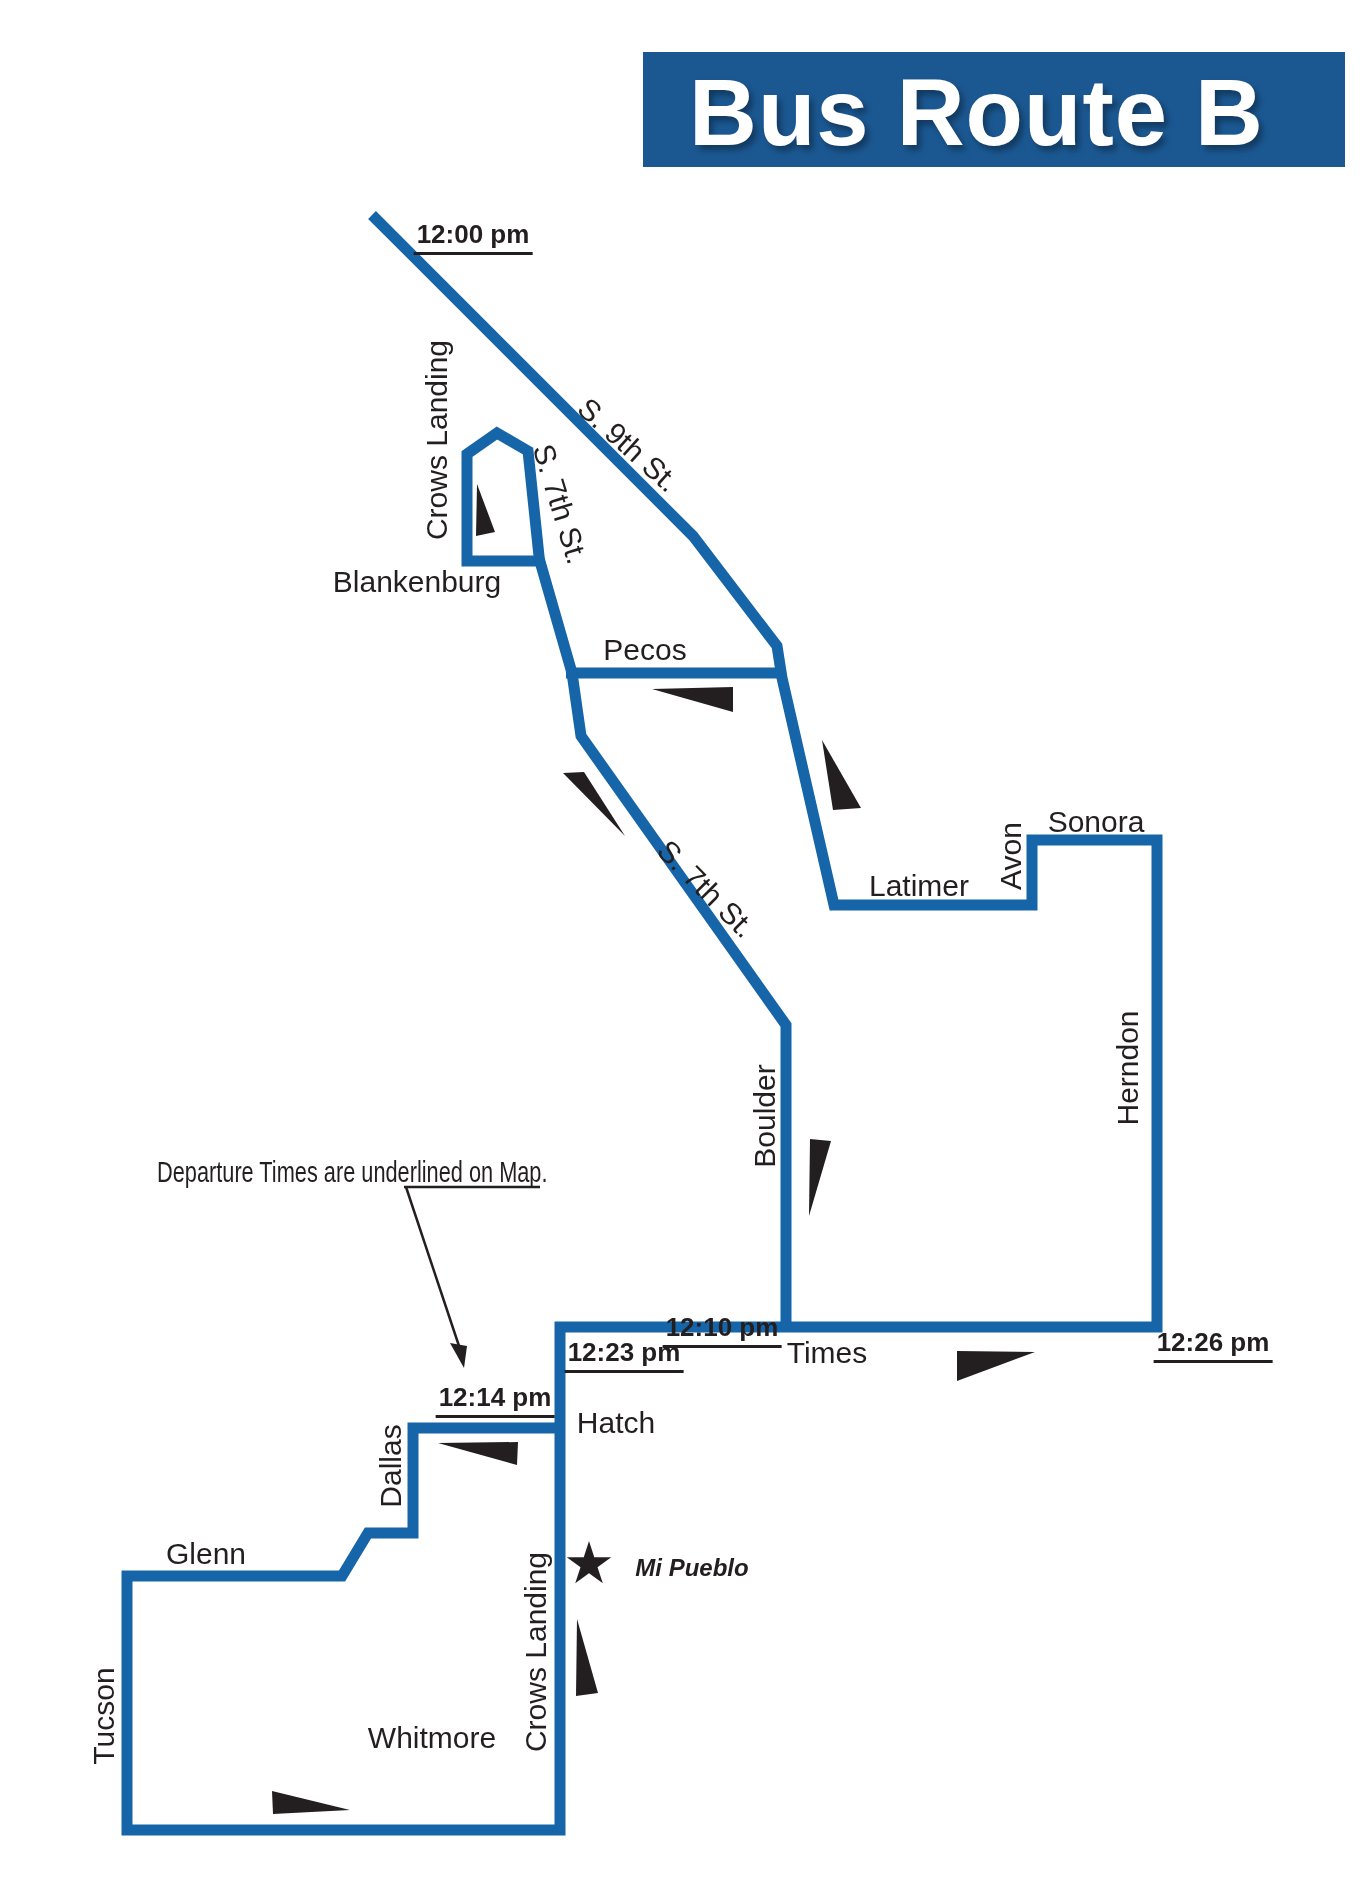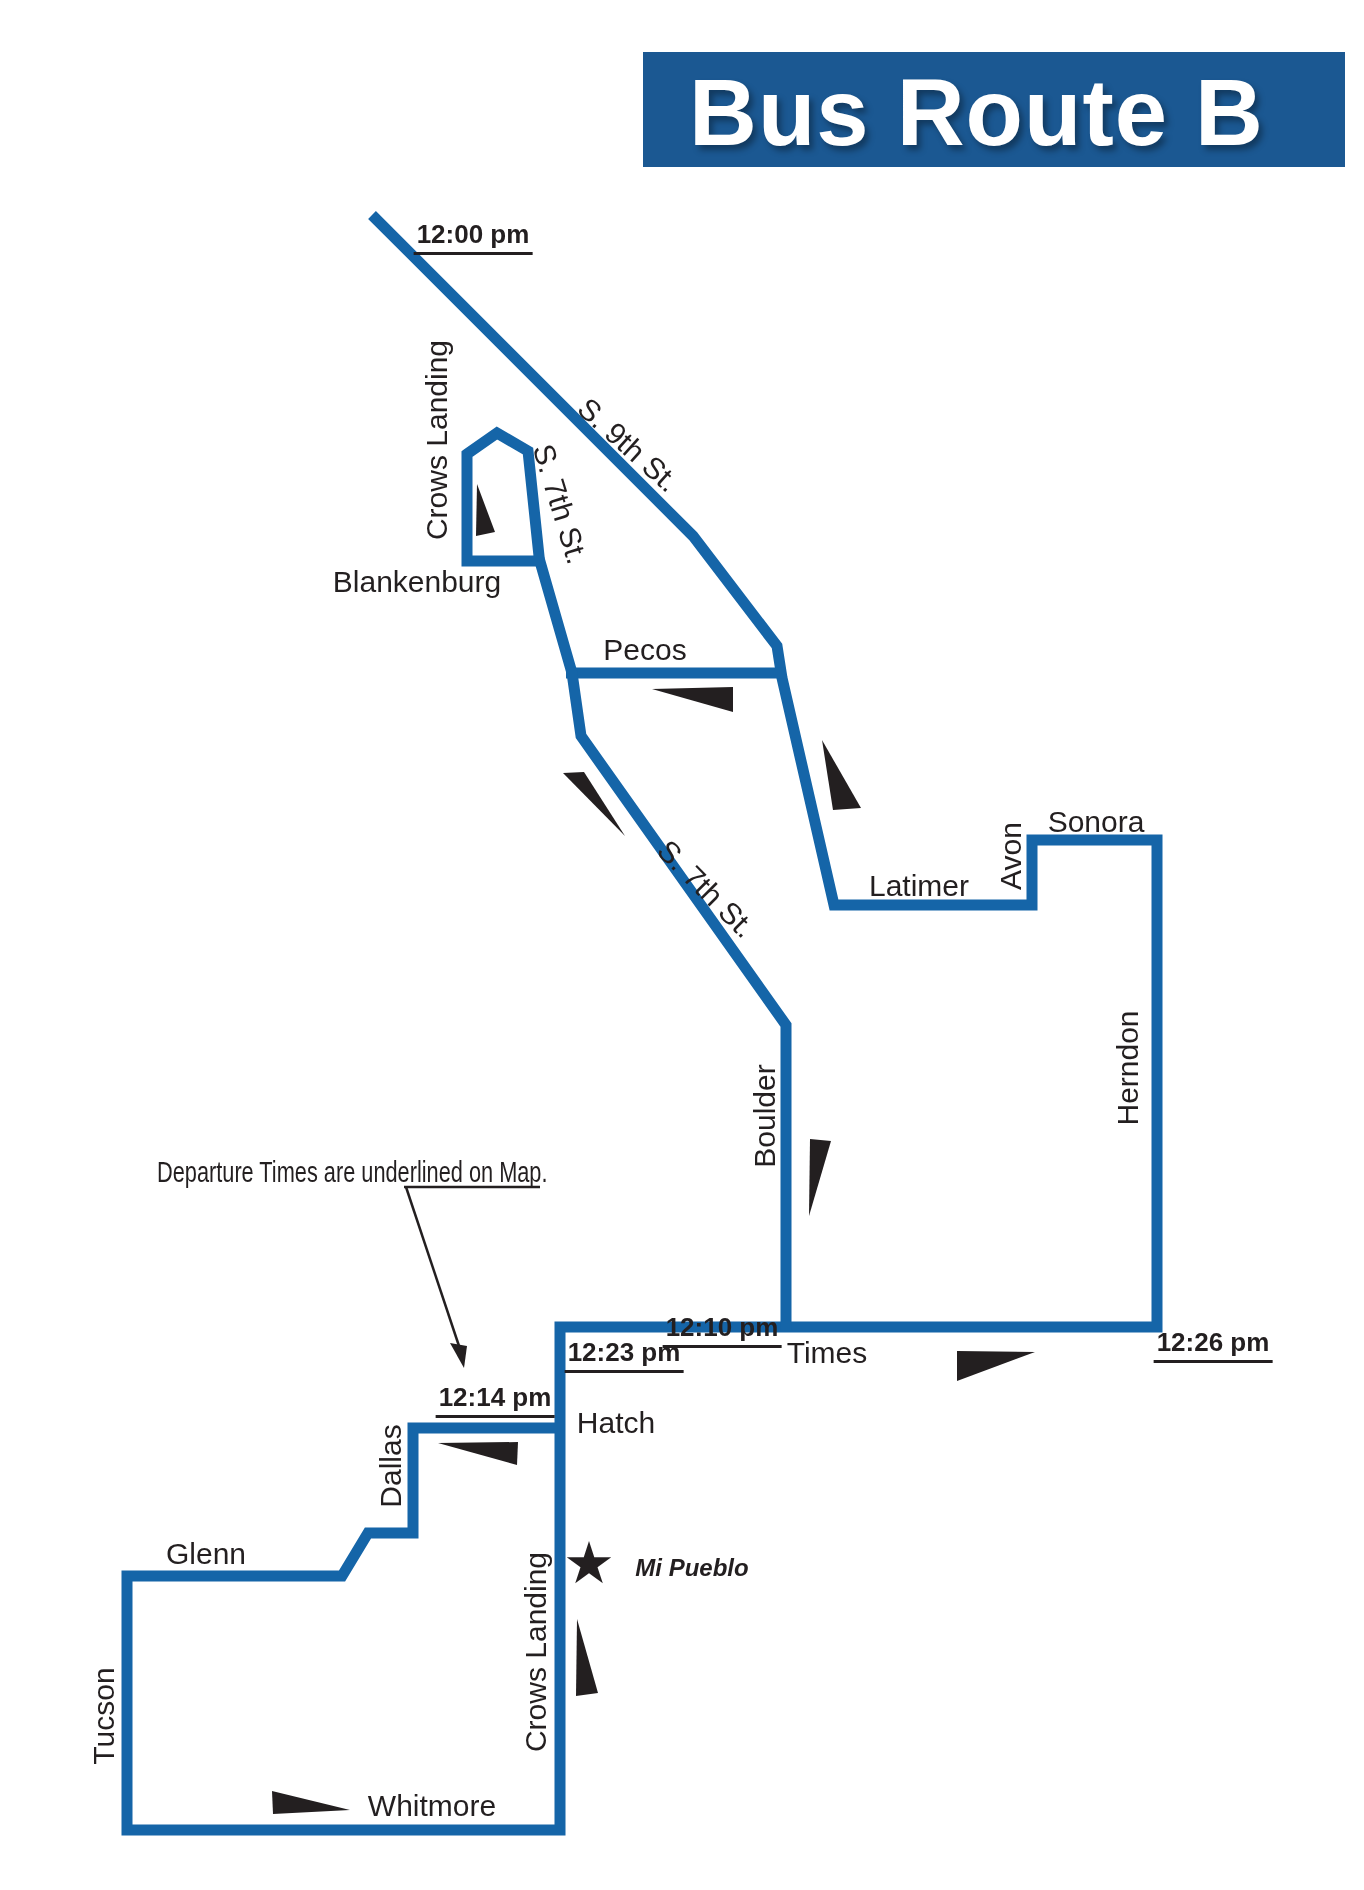--- a/index.html
+++ b/index.html
@@ -72,20 +72,20 @@
   <div class="ctr s" style="left:1011px;top:856px;transform:translate(-50%,-50%) rotate(-90deg)">Avon</div>
   <div class="ctr s" style="left:1096px;top:822px">Sonora</div>
   <div class="ctr s" style="left:1128px;top:1068px;transform:translate(-50%,-50%) rotate(-90deg)">Herndon</div>
   <div class="ctr s" style="left:765px;top:1116px;transform:translate(-50%,-50%) rotate(-90deg)">Boulder</div>
   <div class="ctr s" style="left:827px;top:1353px">Times</div>
   <div class="ctr s" style="left:616px;top:1423px">Hatch</div>
   <div class="ctr s" style="left:391px;top:1466px;transform:translate(-50%,-50%) rotate(-90deg)">Dallas</div>
   <div class="ctr s" style="left:206px;top:1554px">Glenn</div>
   <div class="ctr s" style="left:104px;top:1716px;transform:translate(-50%,-50%) rotate(-90deg)">Tucson</div>
   <div class="ctr s" style="left:536px;top:1652px;transform:translate(-50%,-50%) rotate(-90deg)">Crows Landing</div>
-  <div class="ctr s" style="left:432px;top:1806px">Whitmore</div>
+  <div class="ctr s" style="left:432px;top:1738px">Whitmore</div>
 
   <div class="ctr star" style="left:589px;top:1563px">★</div>
   <div class="ctr mipueblo" style="left:692px;top:1568px">Mi Pueblo</div>
 
   <div class="note">Departure Times are underlined on Map.</div>
 
 </div>
 
 </body></html>

